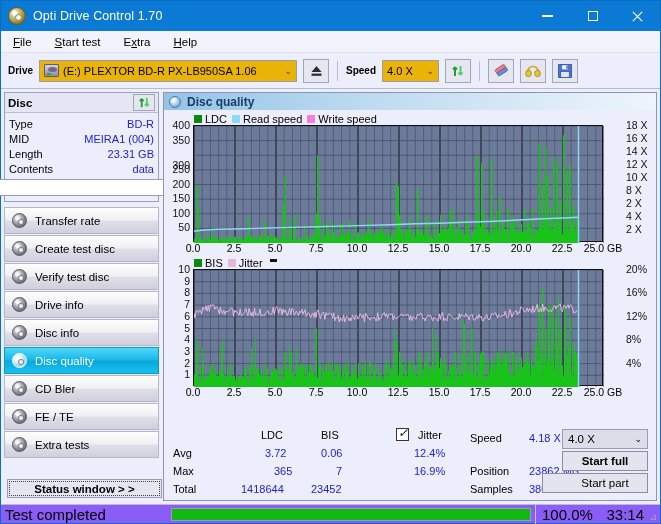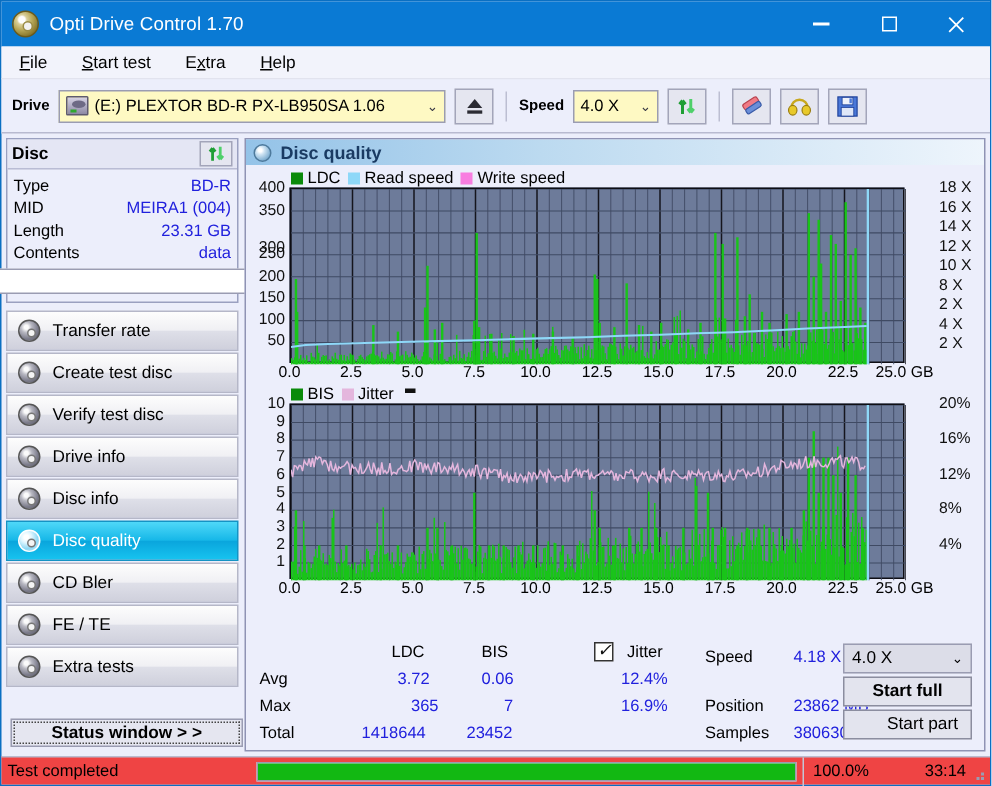--- a/index.html
+++ b/index.html
@@ -31,21 +31,21 @@
   
   .menubar { height:22px; background:#f2f3fb; display:flex; align-items:center;
              padding-left:9px; gap:17px; border-bottom:1px solid #e2e3ee; }
   .menu-item { font-size:11.5px; padding:2px 3px; cursor:default; }
   .menu-item u { text-decoration:underline; }
 
   
   .toolbar { height:36px; background:#eceefb; display:flex; align-items:center;
              padding:0 7px; gap:6px; border-bottom:1px solid #b8bad0; }
   .tlabel { font-weight:bold; font-size:10px; }
-  .combo { height:22px; background:#fef9c3; border:1px solid #9a9cb2; display:flex;
+  .combo { height:22px; background:#eab308; border:1px solid #9a9cb2; display:flex;
            align-items:center; padding:5px 4px; font-size:11px; position:relative; }
   .combo .chev { margin-left:auto; padding-left:6px; color:#3a3a46; font-size:9px; }
   .drivecombo { width:258px; }
   .speedcombo { width:57px; }
   .drive-ico { width:15px; height:13px; margin-right:4px; flex:none;
                background:linear-gradient(#d6d2e4,#8e8aa5); border:1px solid #5e5a70;
                border-radius:1px; position:relative; }
   .drive-ico:after { content:""; position:absolute; left:2px; bottom:1.5px; width:4px; height:2px;
                      background:#2fa82f; }
   .drive-ico:before { content:""; position:absolute; left:2.5px; top:1.5px; width:9px; height:5px;
@@ -131,26 +131,26 @@
   .chk { width:13px; height:13px; border:1px solid #333; background:#fff;
          display:inline-block; position:relative; vertical-align:-2px; }
   .chk:after { content:"✓"; position:absolute; left:1px; top:-3px; font-size:12px; color:#111; }
   .btn-std { border:1px solid #8b8d9f; background:#e3e4ee; font-size:11.5px;
              display:flex; align-items:center; justify-content:center; }
   .sel-speed { position:absolute; right:3px; top:0px; width:86px; height:20px;
                background:#dcdde8; border:1px solid #9a9cb2; display:flex; align-items:center;
                padding:0 5px; font-size:11.5px; }
   .sel-speed .chev { margin-left:auto; font-size:9px; }
   .btn-full { position:absolute; right:3px; top:22px; width:86px; height:20px; font-weight:bold; }
-  .btn-part { position:absolute; right:3px; top:44px; width:86px; height:20px;padding-left:20px; }
+  .btn-part { position:absolute; right:3px; top:44px; width:106px; height:20px;padding-left:20px; }
 
   
   .statusbar { position:absolute; left:0; right:0; bottom:0; height:19px;
-               background:#ef4444; border-top:1px solid #b9bbcf; display:flex; align-items:center;
-               font-size:11px; }
+               background:#8b5cf6; border-top:1px solid #b9bbcf; display:flex; align-items:center;
+               font-size:15px; }
   .sb-text { width:170px; padding-left:4px; }
   .sb-prog { width:360px; height:13px; background:#fff; border:1px solid #9a9cb2; position:relative; }
   .sb-prog i { position:absolute; left:0; top:0; bottom:0; background:#12b812; }
   .sb-pct { width:70px; padding-left:6px; border-left:1px solid #c3c5d6; margin-left:4px; height:19px;
             display:flex; align-items:center; }
   .sb-time { margin-left:auto; padding-right:16px; }
   .grip { position:absolute; right:2px; bottom:1px; width:10px; height:10px; }
   .grip b { position:absolute; width:2px; height:2px; background:#9a9cb2; }
 </style>
 </head>

